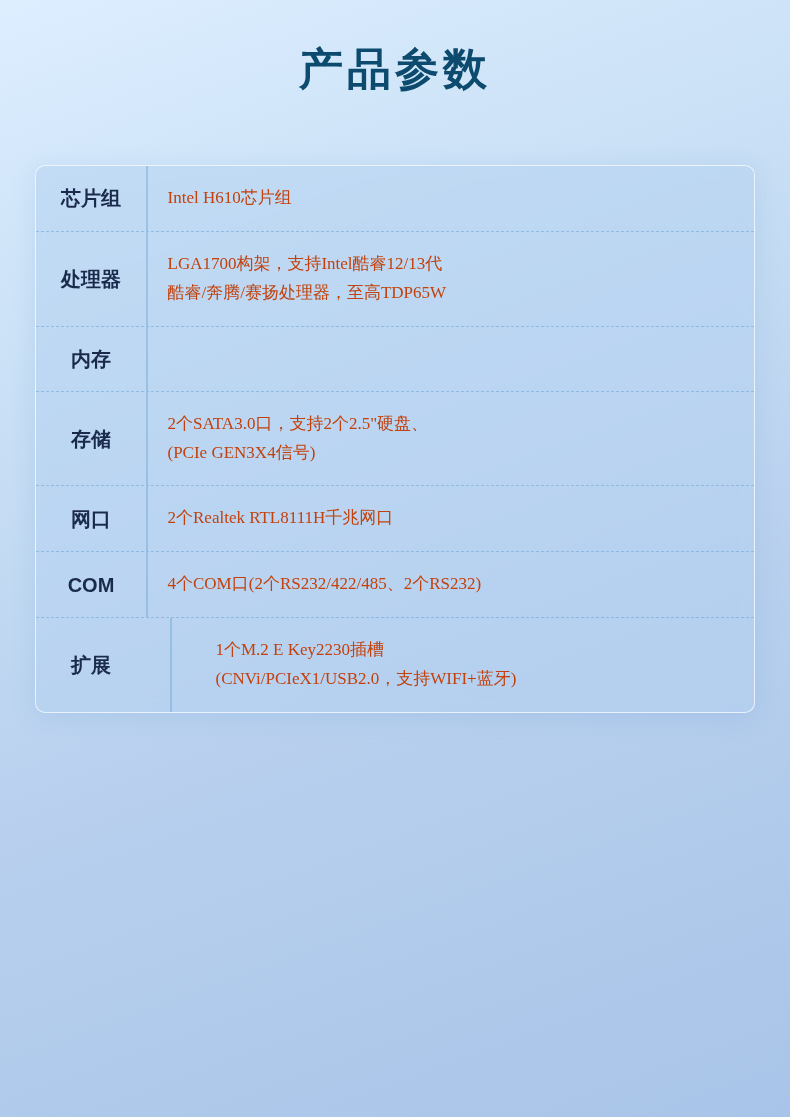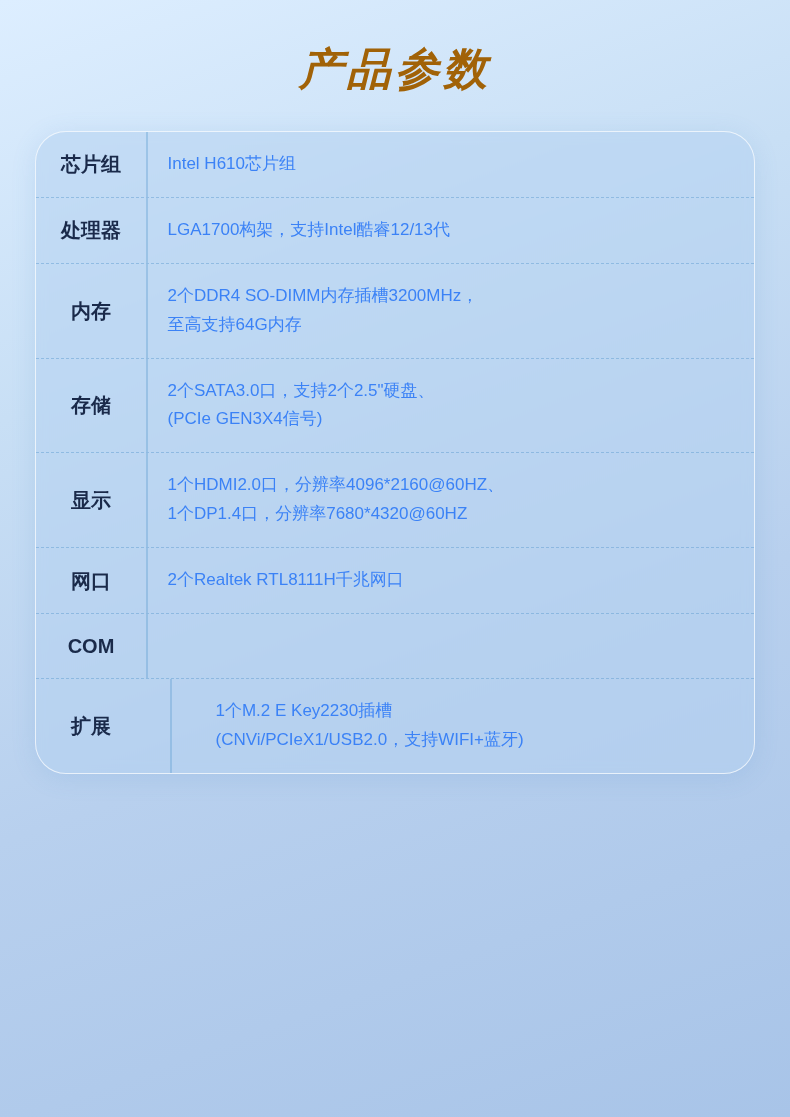--- a/index.html
+++ b/index.html
@@ -15,35 +15,35 @@
       font-family: 'Microsoft YaHei', 'PingFang SC', sans-serif;
       display: flex;
       flex-direction: column;
       align-items: center;
       padding: 40px 30px 50px 30px;
     }
 
     .page-title {
       font-size: 44px;
       font-weight: 700;
-      color: #a16207;
-      margin-bottom: 32px;
+      color: #0c4a6e;
+      margin-bottom: 40px;
       letter-spacing: 4px;
-      font-style: italic;
     }
 
     .specs-card {
       width: 100%;
       max-width: 720px;
       background: rgba(180, 210, 240, 0.55);
-      border-radius: 31px;
+      border-radius: 10px;
       border: 1.5px solid rgba(255,255,255,0.7);
       box-shadow: 0 4px 24px rgba(80,140,200,0.15);
       overflow: hidden;
       backdrop-filter: blur(6px);
+      margin-top: 26px;
     }
 
     .spec-row {
       display: flex;
       align-items: stretch;
       border-bottom: 1.5px dashed rgba(100,160,210,0.5);
     }
 
     .spec-row:last-child {
       border-bottom: none;
@@ -74,24 +74,25 @@
       width: 1.5px;
       background: rgba(100,160,210,0.4);
       flex-shrink: 0;
       align-self: stretch;
     }
 
     .spec-value {
       flex: 1;
       padding: 18px 20px;
       font-size: 17px;
-      color: #3b82f6;
+      color: #c2410c;
       line-height: 1.7;
       display: flex;
       align-items: center;
+      font-family: Liberation Serif, serif;
     }
 
     .spec-value span {
       display: block;
     }
   </style>
 </head>
 <body>
 
 <h1 class="page-title">产品参数</h1>
@@ -101,61 +102,47 @@
       <div class="spec-label">芯片组</div>
       <div class="spec-divider"></div>
       <div class="spec-value">Intel H610芯片组</div>
     </div>
     <div class="spec-row">
       <div class="spec-label">处理器</div>
       <div class="spec-divider"></div>
       <div class="spec-value">
         <span>
           <span>LGA1700构架，支持Intel酷睿12/13代</span>
+          <span>酷睿/奔腾/赛扬处理器，至高TDP65W</span>
         </span>
       </div>
     </div>
     <div class="spec-row">
       <div class="spec-label">内存</div>
       <div class="spec-divider"></div>
-      <div class="spec-value">
-        <span>
-          <span>2个DDR4 SO-DIMM内存插槽3200MHz，</span>
-          <span>至高支持64G内存</span>
-        </span>
-      </div>
     </div>
     <div class="spec-row">
       <div class="spec-label">存储</div>
       <div class="spec-divider"></div>
       <div class="spec-value">
         <span>
           <span>2个SATA3.0口，支持2个2.5"硬盘、</span>
           <span>(PCIe GEN3X4信号)</span>
         </span>
       </div>
     </div>
     <div class="spec-row">
-      <div class="spec-label">显示</div>
-      <div class="spec-divider"></div>
-      <div class="spec-value">
-        <span>
-          <span>1个HDMI2.0口，分辨率4096*2160@60HZ、</span>
-          <span>1个DP1.4口，分辨率7680*4320@60HZ</span>
-        </span>
-      </div>
-    </div>
-    <div class="spec-row">
       <div class="spec-label">网口</div>
       <div class="spec-divider"></div>
       <div class="spec-value">2个Realtek RTL8111H千兆网口</div>
     </div>
     <div class="spec-row">
       <div class="spec-label large-text">COM</div>
       <div class="spec-divider"></div>
+      <div class="spec-value">4个COM口(2个RS232/422/485、2个RS232)</div>
     </div>
     <div class="spec-row">
       <div class="spec-label">扩展</div>
       <div class="spec-divider"></div>
       <div class="spec-value">
         <span>
           <span>1个M.2 E Key2230插槽</span>
           <span>(CNVi/PCIeX1/USB2.0，支持WIFI+蓝牙)</span>
         </span>
       </div>

